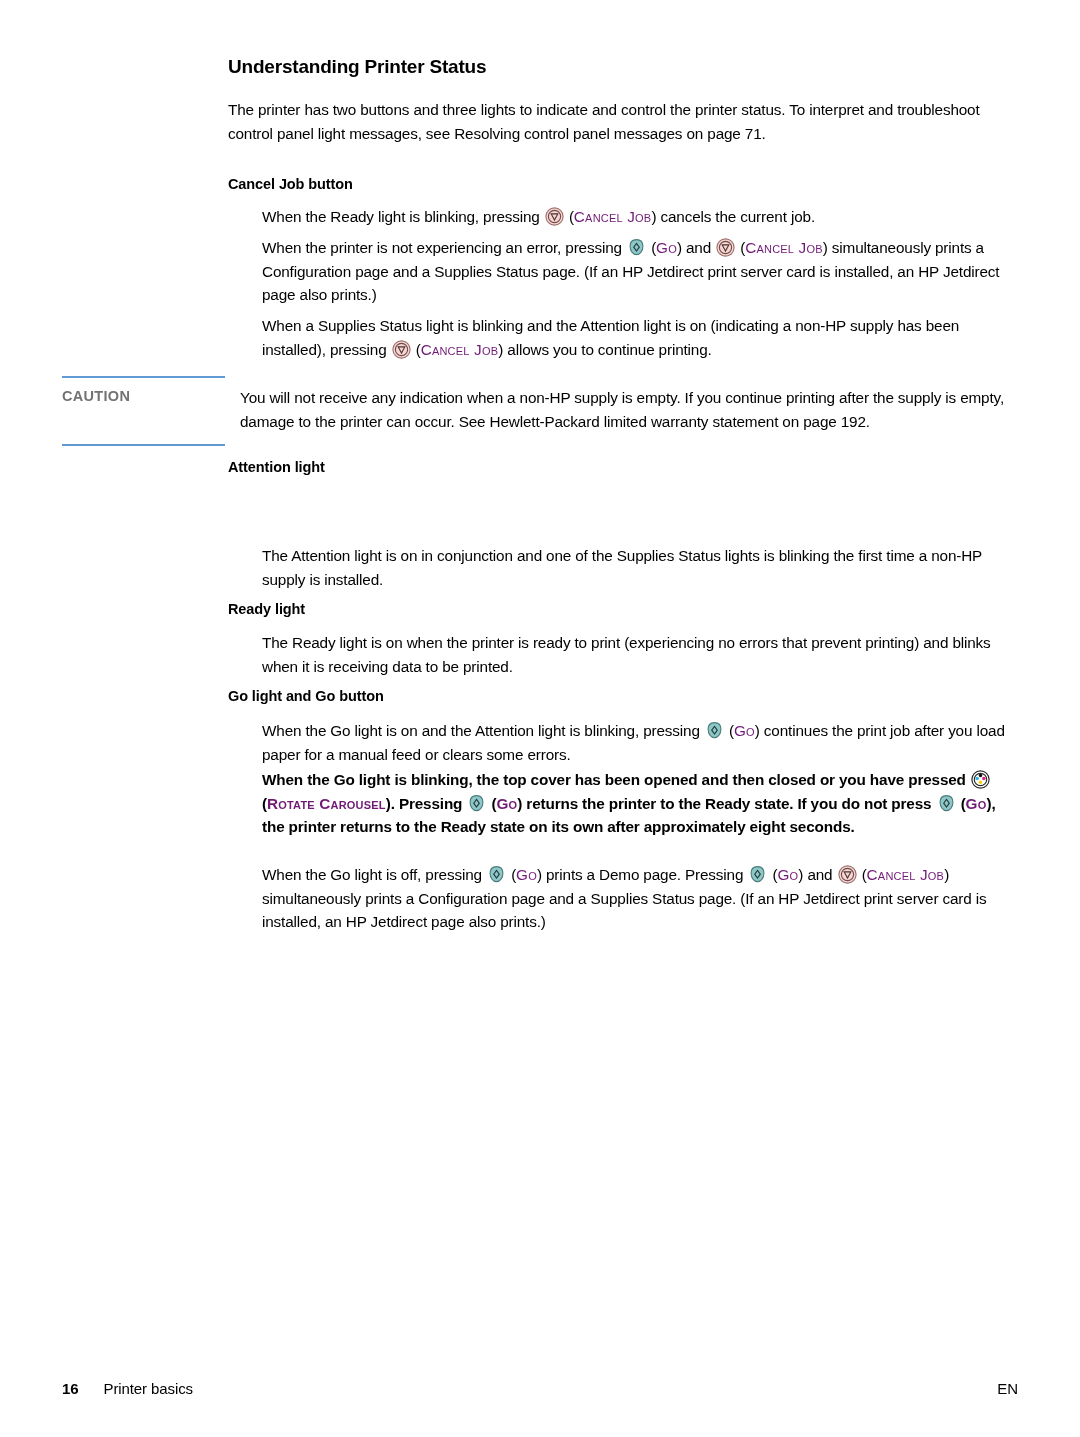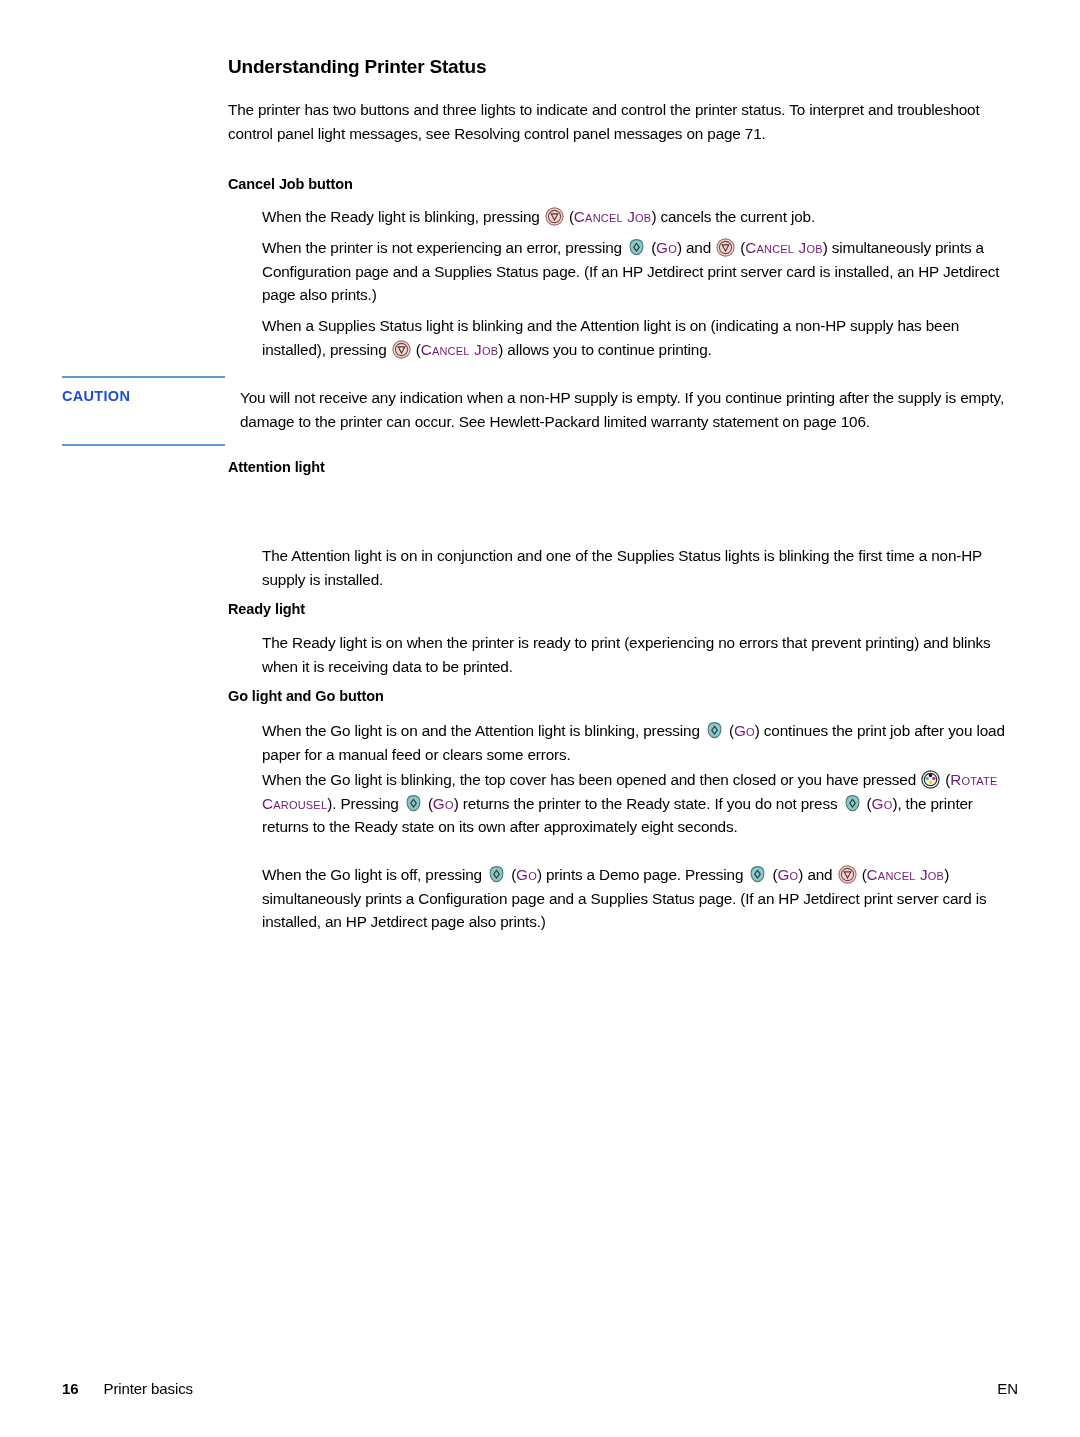--- a/index.html
+++ b/index.html
@@ -83,21 +83,21 @@
     position: absolute;
     left: 62px;
     width: 948px;
   }
   .caution-rule {
     height: 2px;
     background: #5f9bd1;
     width: 163px;
   }
   .caution-label {
-    color: #1d4ed8;
+    color: #737373;
     font-size: 14.5px;
     font-weight: bold;
     letter-spacing: 0.3px;
     position: absolute;
     left: 0;
     top: 12px;
   }
   .caution-body {
     margin-left: 178px;
     font-size: 15.3px;
@@ -160,21 +160,21 @@
     <p class="body indented"><span>When a Supplies Status light is blinking and the Attention light is on (indicating a non-HP supply has been installed), pressing </span><span class="btn-icon"><svg width="19" height="19" viewBox="0 0 19 19">
             <circle cx="9.5" cy="9.5" r="8.6" fill="#f7d5d2" stroke="#9c6f6c" stroke-width="1.1"></circle>
             <circle cx="9.5" cy="9.5" r="6.1" fill="none" stroke="#6b4b49" stroke-width="1.1"></circle>
             <path d="M6.2 6.9 h6.6 L9.5 13.1 Z" fill="none" stroke="#4a3331" stroke-width="1.1"></path>
           </svg></span><span class="paren"> (</span><span class="sc">Cancel Job</span><span class="paren">)</span><span> allows you to continue printing.</span></p>
   </div>
 
   <div class="caution-block" style="top:376px;">
     <div class="caution-rule"></div>
     <div class="caution-label">CAUTION</div>
-    <div class="caution-body" style="padding-top:8px;"><span>You will not receive any indication when a non-HP supply is empty. If you continue printing after the supply is empty, damage to the printer can occur. See </span><span class="xref">Hewlett-Packard limited warranty statement  on page 106</span><span>.</span></div>
+    <div class="caution-body" style="padding-top:8px;"><span>You will not receive any indication when a non-HP supply is empty. If you continue printing after the supply is empty, damage to the printer can occur. See </span><span class="xref">Hewlett-Packard limited warranty statement  on page 192</span><span>.</span></div>
     <div class="caution-rule" style="margin-top:11px;"></div>
   </div>
 
   <div class="heading-col" style="top:458px;">
     <h2 class="sub-head">Attention light</h2>
   </div>
 
 
   <div class="heading-col" style="top:544px;">
     <p class="body indented">The Attention light is on in conjunction and one of the Supplies Status lights is blinking the first time a non-HP supply is installed.</p>
@@ -192,21 +192,21 @@
     <h2 class="sub-head">Go light and Go button</h2>
   </div>
 
   <div class="heading-col" style="top:719px;">
     <p class="body indented"><span>When the Go light is on and the Attention light is blinking, pressing </span><span class="btn-icon"><svg width="19" height="19" viewBox="0 0 19 19">
             <path d="M3.1 8.2 C3.1 4.0 5.6 1.6 9.5 1.6 C13.4 1.6 15.9 4.0 15.9 8.2 C15.9 12.6 13.2 16.6 9.5 16.6 C5.8 16.6 3.1 12.6 3.1 8.2 Z" fill="#8cc8c8" stroke="#4e7d7d" stroke-width="1.1"></path>
             <path d="M9.5 5.4 L12.3 9.2 L9.5 13.0 L6.7 9.2 Z" fill="none" stroke="#26383b" stroke-width="1.1"></path>
           </svg></span><span class="paren"> (</span><span class="sc">Go</span><span class="paren">)</span><span> continues the print job after you load paper for a manual feed or clears some errors.</span></p>
   </div>
 
-  <div class="heading-col" style="top:768px;">
+  <div class="heading-col" style="top:768px;font-weight:bold;">
     <p class="body indented"><span>When the Go light is blinking, the top cover has been opened and then closed or you have pressed </span><span class="btn-icon"><svg width="19" height="19" viewBox="0 0 19 19">
             <circle cx="9.5" cy="9.5" r="8.6" fill="#ffffff" stroke="#2b2b2b" stroke-width="1.2"></circle>
             <circle cx="9.5" cy="9.5" r="6.2" fill="none" stroke="#2b2b2b" stroke-width="1.2"></circle>
             <circle cx="9.5" cy="5.6" r="1.75" fill="#111111"></circle>
             <circle cx="6.2" cy="8.6" r="1.75" fill="#2fb6e0"></circle>
             <circle cx="12.8" cy="8.6" r="1.75" fill="#e8207f"></circle>
             <circle cx="9.5" cy="12.3" r="1.75" fill="#f2d200"></circle>
           </svg></span><span class="paren"> (</span><span class="sc">Rotate Carousel</span><span class="paren">)</span><span>. Pressing </span><span class="btn-icon"><svg width="19" height="19" viewBox="0 0 19 19">
             <path d="M3.1 8.2 C3.1 4.0 5.6 1.6 9.5 1.6 C13.4 1.6 15.9 4.0 15.9 8.2 C15.9 12.6 13.2 16.6 9.5 16.6 C5.8 16.6 3.1 12.6 3.1 8.2 Z" fill="#8cc8c8" stroke="#4e7d7d" stroke-width="1.1"></path>
             <path d="M9.5 5.4 L12.3 9.2 L9.5 13.0 L6.7 9.2 Z" fill="none" stroke="#26383b" stroke-width="1.1"></path>

